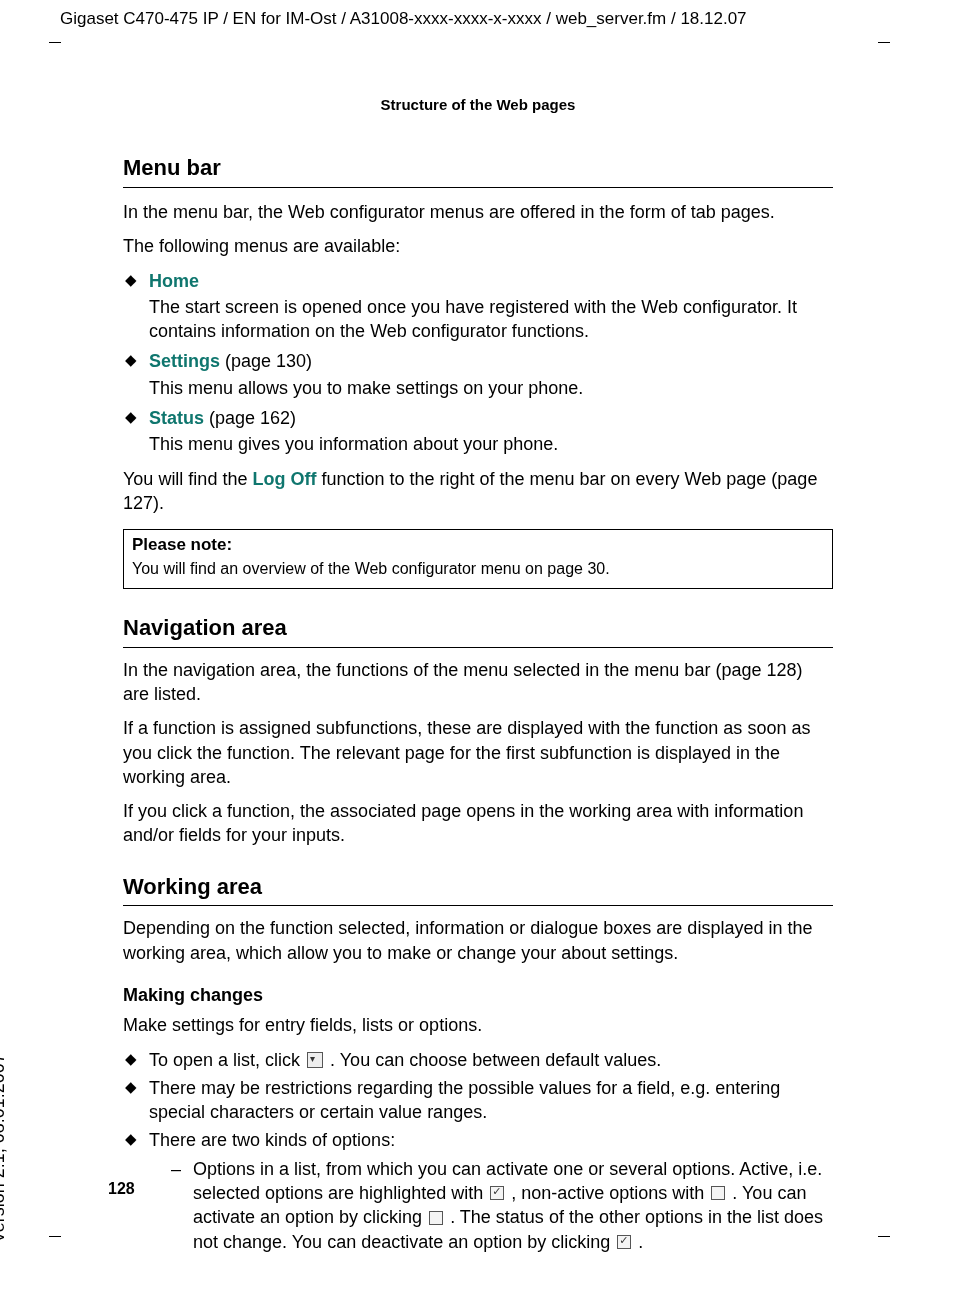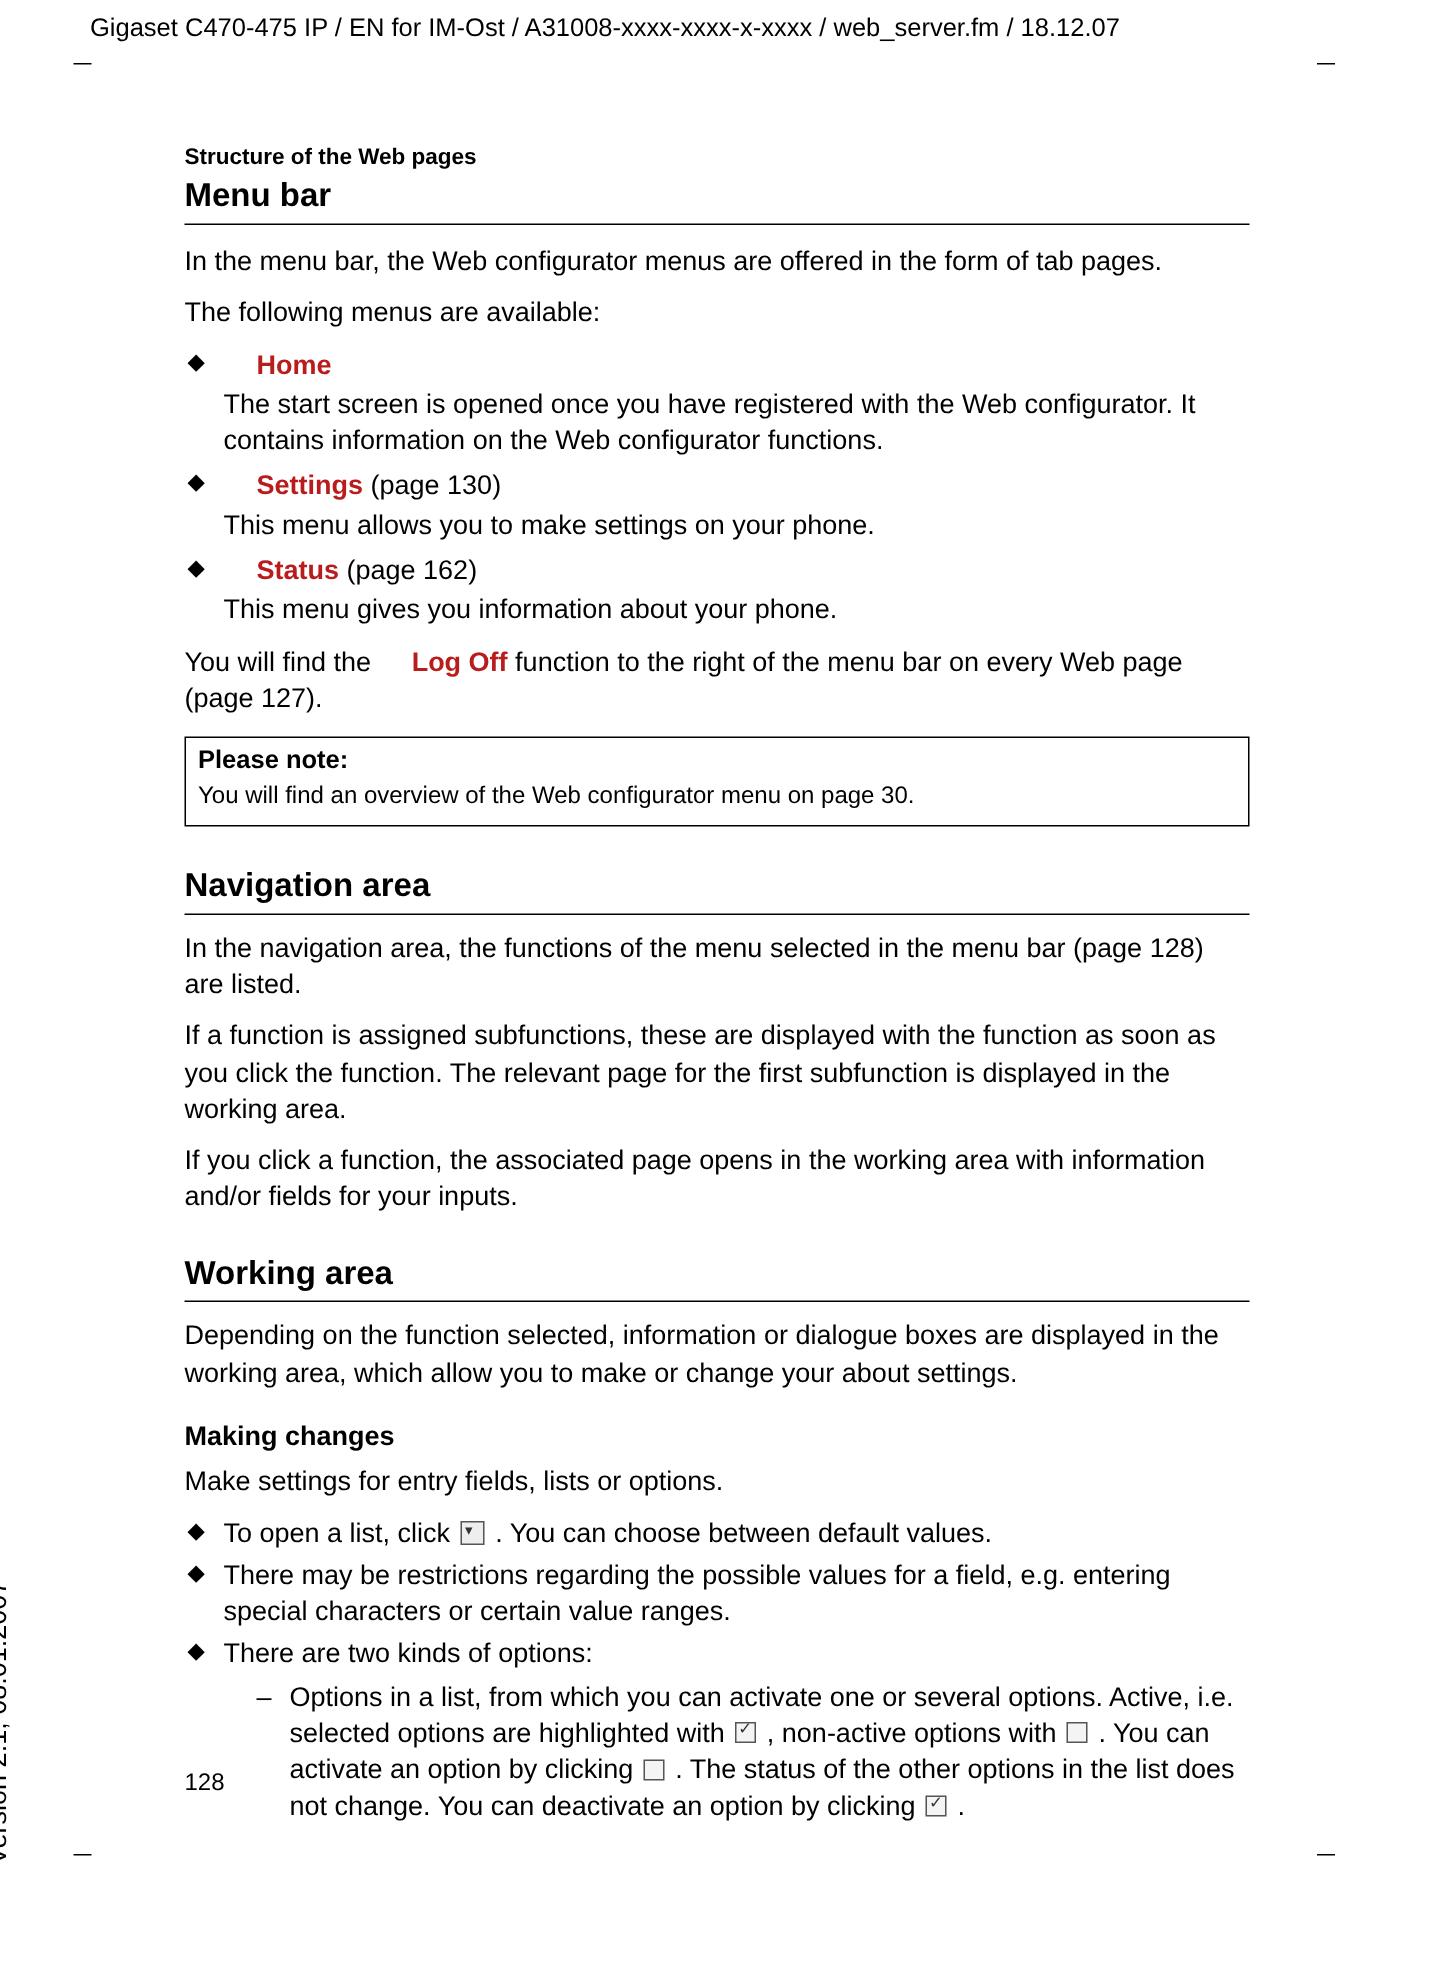--- a/index.html
+++ b/index.html
@@ -34,20 +34,22 @@
     .crop-bot-right { top: 1236px; left: 878px; }
     .content {
       position: absolute;
       top: 95px;
       left: 123px;
       width: 710px;
     }
     .chapter-title {
       font-weight: bold;
       font-size: 15px;
+      margin-bottom: 38px;
+      text-align: center;
     }
     h2 {
       font-weight: bold;
       font-size: 22px;
       margin: 0 0 4px 0;
       border-bottom: 1px solid #000;
       padding-bottom: 4px;
     }
     h3 {
       font-weight: bold;
@@ -68,22 +70,21 @@
     }
     ul.diamond > li::before {
       content: "◆";
       position: absolute;
       left: 2px;
       top: 1px;
       font-size: 15px;
     }
     .menu-name {
       font-weight: bold;
-      color: #b91c1c;
-      margin-left: 22px;
+      color: #0f766e;
     }
     .li-desc {
       display: block;
       margin-top: 2px;
       margin-bottom: 6px;
     }
     .note-box {
       border: 1px solid #000;
       padding: 4px 8px 8px 8px;
       margin-top: 14px;
@@ -132,23 +133,23 @@
     .checkbox-icon, .checkbox-empty-icon {
       width: 12px; height: 12px; border: 1px solid #555;
       background: #f4f4f4; position: relative; top: -1px;
     }
     .checkbox-icon::after {
       content: "✓"; font-size: 11px; position: absolute;
       left: 1px; top: -3px; color: #333;
     }
     .page-number {
       position: absolute;
-      left: 123px;
+      left: 108px;
       top: 1178px;
-      font-weight: normal;
+      font-weight: bold;
       font-size: 16px;
     }
     .version-text {
       position: absolute;
       left: 10px;
       bottom: 64px;
       transform: rotate(-90deg);
       transform-origin: left bottom;
       font-size: 18px;
       white-space: nowrap;

